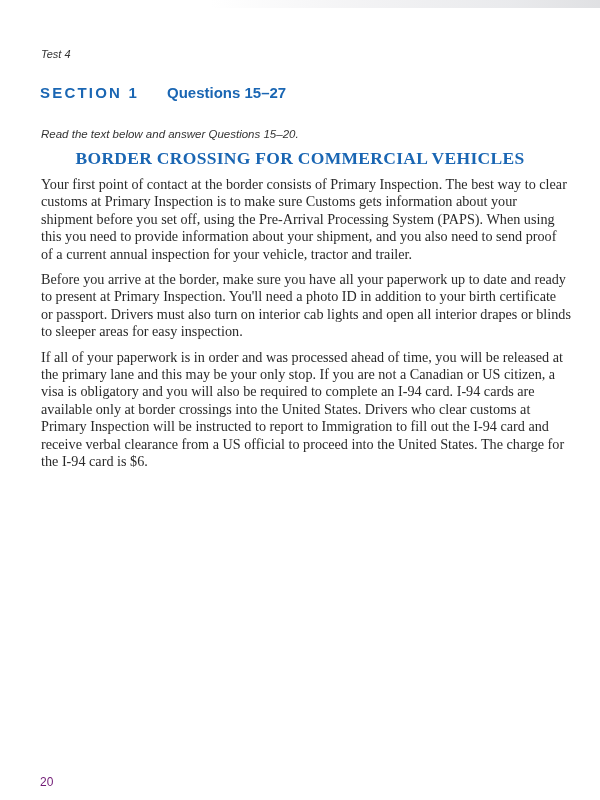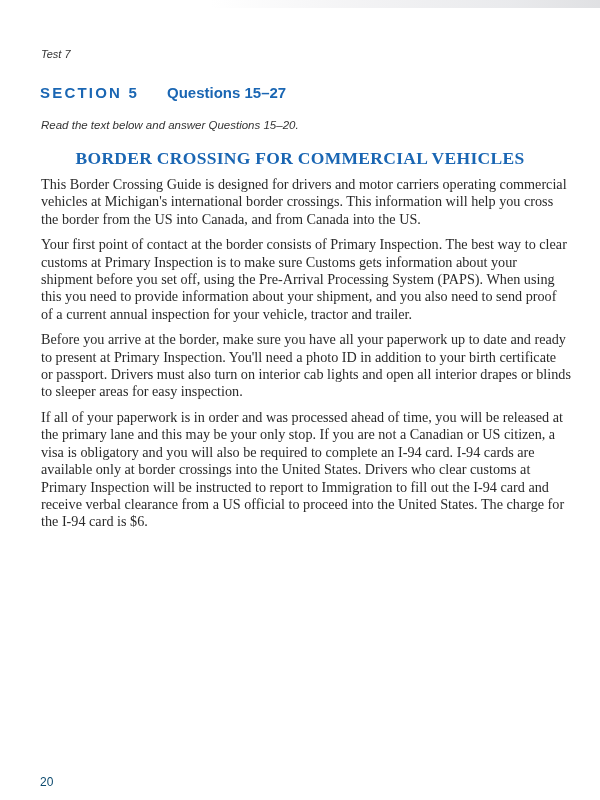--- a/index.html
+++ b/index.html
@@ -43,21 +43,21 @@
     }
     .section-label {
       letter-spacing: 2.2px;
     }
     .section-questions {
       margin-left: 28px;
     }
     .instruction {
       position: absolute;
       left: 41px;
-      top: 119px;
+      top: 128px;
       font-family: "Liberation Sans", sans-serif;
       font-style: italic;
       font-size: 11.5px;
       color: #333;
     }
     .article-title {
       position: absolute;
       left: 0;
       width: 600px;
       top: 148px;
@@ -80,38 +80,37 @@
     }
     .article p {
       margin: 0 0 8px 0;
     }
     .page-number {
       position: absolute;
       left: 40px;
       top: 775px;
       font-family: "Liberation Sans", sans-serif;
       font-size: 12px;
-      color: #0c4a6e;
+      color: #701a75;
     }
   </style>
 </head>
 <body>
 
 <div class="scan-edge"></div>
 
-<div class="running-head">Test 7</div>
+<div class="running-head">Test 4</div>
 
 <div class="section-line">
-  <span class="section-label">SECTION 5</span><span class="section-questions">Questions 15–27</span>
+  <span class="section-label">SECTION 1</span><span class="section-questions">Questions 15–27</span>
 </div>
 
 <div class="instruction">Read the text below and answer Questions 15–20.</div>
 
 <div class="article-title">BORDER CROSSING FOR COMMERCIAL VEHICLES</div>
 
 <div class="article">
-  <p>This Border Crossing Guide is designed for drivers and motor carriers operating commercial vehicles at Michigan's international border crossings. This information will help you cross the border from the US into Canada, and from Canada into the US.</p>
   <p>Your first point of contact at the border consists of Primary Inspection. The best way to clear customs at Primary Inspection is to make sure Customs gets information about your shipment before you set off, using the Pre-Arrival Processing System (PAPS). When using this you need to provide information about your shipment, and you also need to send proof of a current annual inspection for your vehicle, tractor and trailer.</p>
   <p>Before you arrive at the border, make sure you have all your paperwork up to date and ready to present at Primary Inspection. You'll need a photo ID in addition to your birth certificate or passport. Drivers must also turn on interior cab lights and open all interior drapes or blinds to sleeper areas for easy inspection.</p>
   <p>If all of your paperwork is in order and was processed ahead of time, you will be released at the primary lane and this may be your only stop. If you are not a Canadian or US citizen, a visa is obligatory and you will also be required to complete an I-94 card. I-94 cards are available only at border crossings into the United States. Drivers who clear customs at Primary Inspection will be instructed to report to Immigration to fill out the I-94 card and receive verbal clearance from a US official to proceed into the United States. The charge for the I-94 card is $6.</p>
 </div>
 
 <div class="page-number">20</div>
 
 </body></html>

